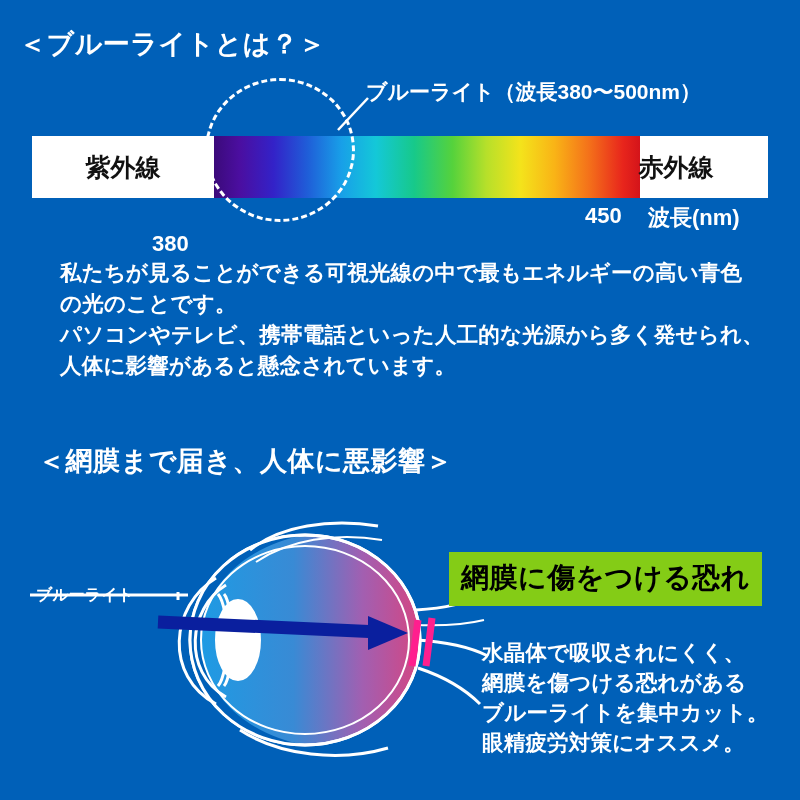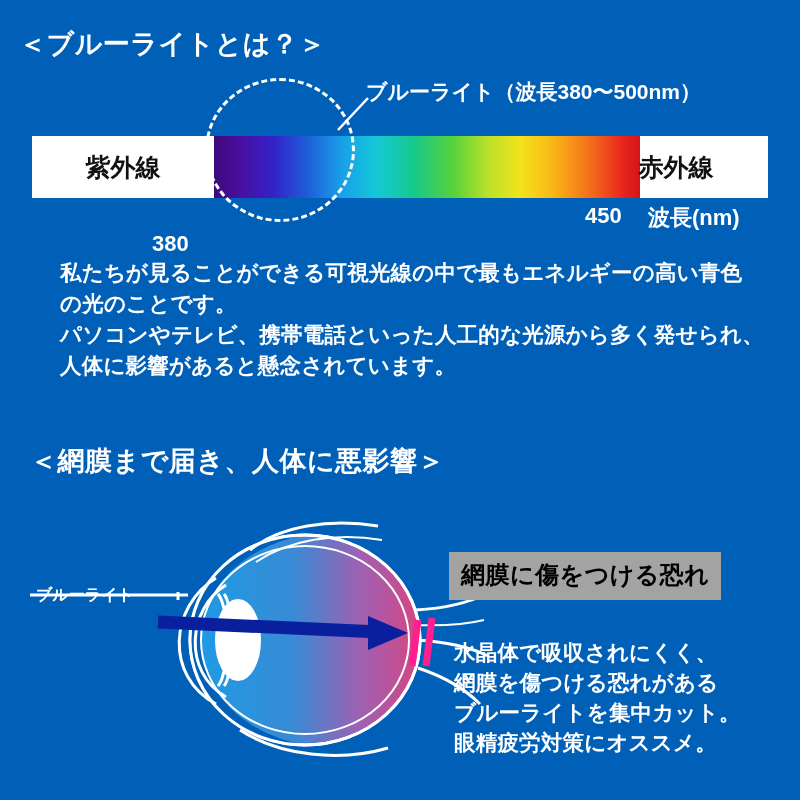--- a/index.html
+++ b/index.html
@@ -24,21 +24,21 @@
   
   .section-heading {
     position: absolute;
     font-size: 27px;
     font-weight: bold;
     letter-spacing: 0.5px;
     white-space: nowrap;
     color: #ffffff;
   }
   #heading1 { left: 19px; top: 26px; }
-  #heading2 { left: 30px; top: 443px; }
+  #heading2 { left: 38px; top: 443px; }
 
   
   .spectrum-wrap {
     position: absolute;
     left: 32px;
     top: 136px;
     width: 736px;
     height: 62px;
     border-radius: 29px;
   }
@@ -159,32 +159,32 @@
     top: 95px;
     font-size: 16px;
     font-weight: bold;
     white-space: nowrap;
   }
 
   .yellow-badge {
     position: absolute;
     left: 449px;
     top: 62px;
-    background: #a3a3a3;
+    background: #84cc16;
     color: #000000;
-    font-size: 24px;
+    font-size: 28px;
     font-weight: bold;
     padding: 7px 12px 9px 12px;
     white-space: nowrap;
     letter-spacing: 0.5px;
   }
 
   .right-text {
     position: absolute;
-    left: 454px;
+    left: 482px;
     top: 148px;
     font-size: 21.5px;
     line-height: 30px;
     font-weight: bold;
     white-space: pre-line;
     letter-spacing: 0.2px;
   }
 </style>
 </head>
 <body>

